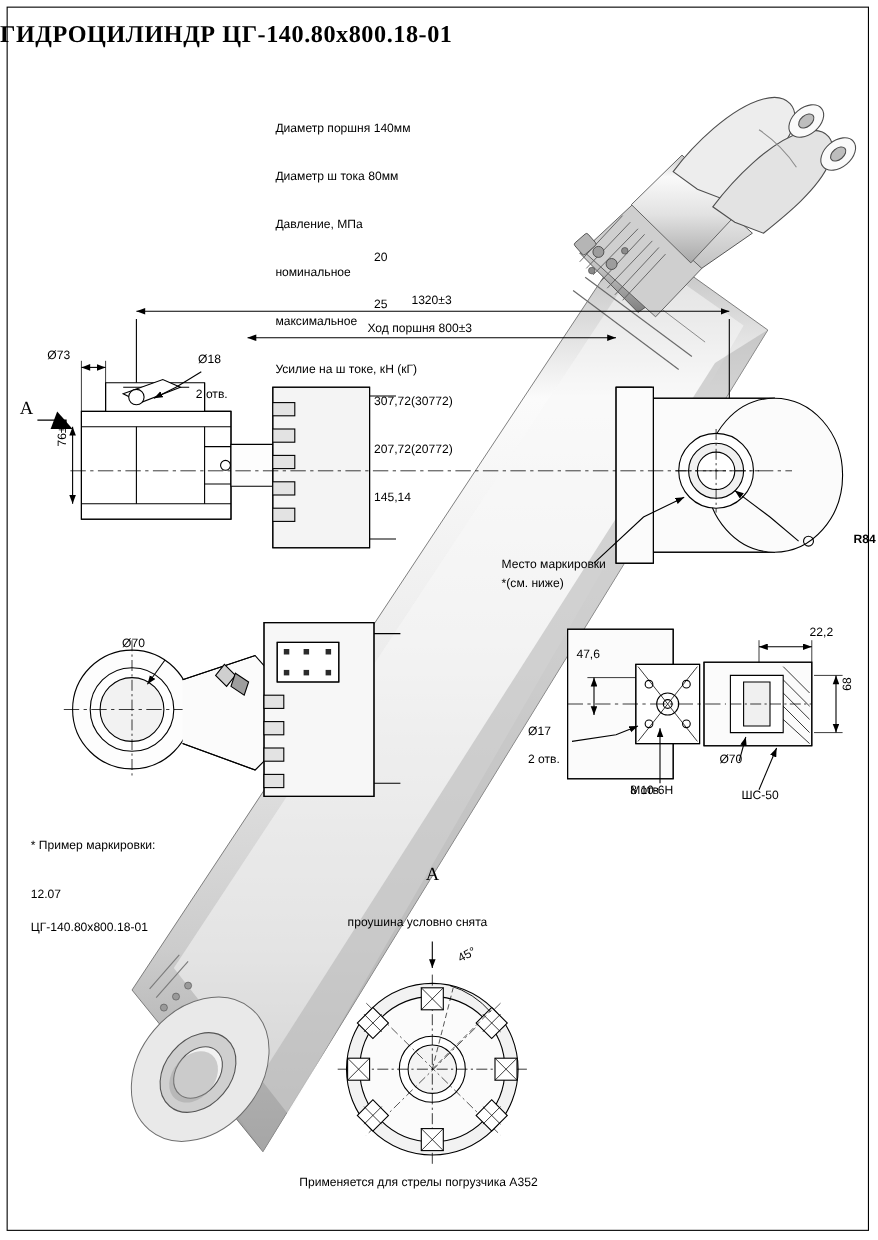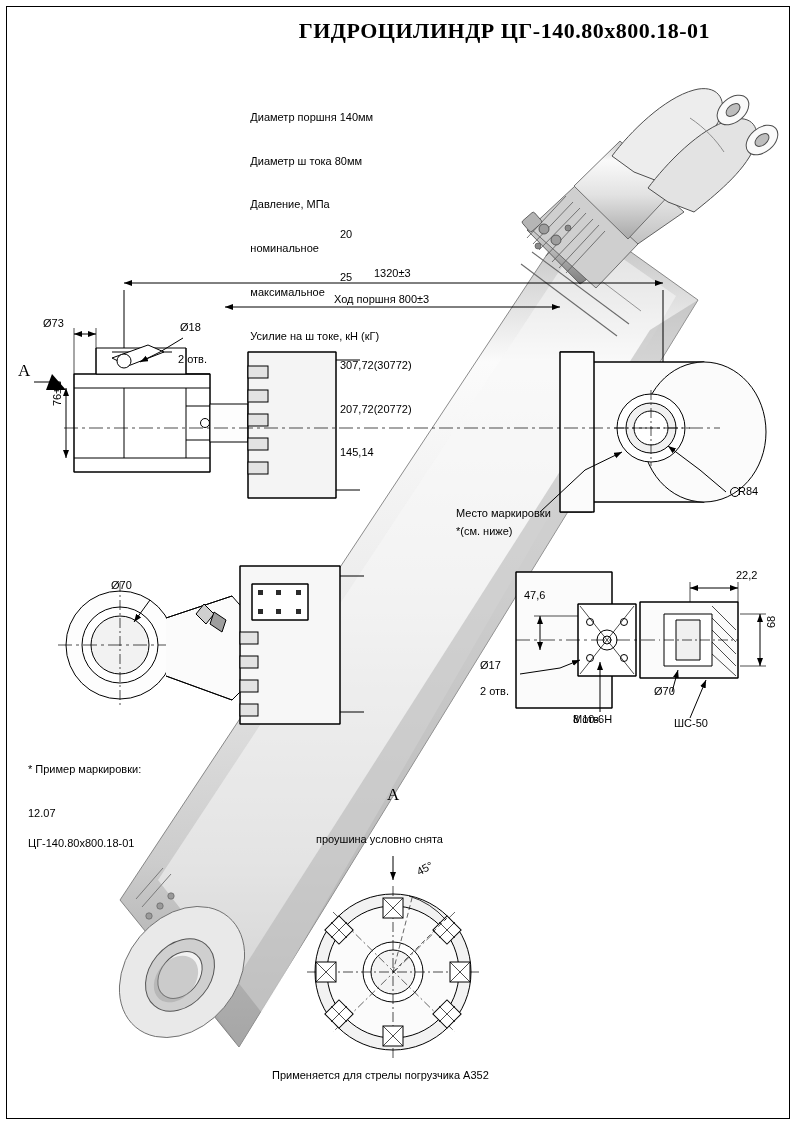--- a/index.html
+++ b/index.html
@@ -23,21 +23,21 @@
     width: 784px;
     height: 1113px;
     border: 1px solid #000;
     box-sizing: border-box;
   }
   .title {
     position: absolute;
     left: 0;
     top: 18px;
     width: 710px;
-    text-align: right;
+    text-align: left;
     font-family: "Liberation Serif", serif;
     font-weight: bold;
     font-size: 22px;
     letter-spacing: 0.5px;
   }
   .spec {
     position: absolute;
     left: 232px;
     top: 66px;
     font-size: 11px;
@@ -374,21 +374,21 @@
   <div class="txt" style="left:374px;top:266px;">1320±3</div>
   <div class="txt" style="left:334px;top:292px;">Ход поршня 800±3</div>
 
   <div class="txt" style="left:43px;top:316px;">Ø73</div>
   <div class="txt" style="left:180px;top:320px;">Ø18</div>
   <div class="txt" style="left:178px;top:352px;">2 отв.</div>
   <div class="txt" style="left:50px;top:406px;transform:rotate(-90deg);transform-origin:left top;">76±1</div>
 
   <div class="txt big serif" style="left:18px;top:364px;font-size:17px;">A</div>
 
-  <div class="txt" style="left:738px;top:484px;">R84</div>
+  <div class="txt" style="left:776px;top:484px;font-weight:bold;">R84</div>
 
   <div class="txt" style="left:456px;top:506px;">Место маркировки</div>
   <div class="txt" style="left:456px;top:524px;">*(см. ниже)</div>
 
   <div class="txt" style="left:111px;top:578px;">Ø70</div>
 
   <div class="txt" style="left:524px;top:588px;text-align:right;">47,6</div>
   <div class="txt" style="left:700px;top:568px;margin-left:36px;">22,2</div>
   <div class="txt" style="left:764px;top:628px;transform:rotate(-90deg);transform-origin:left top;">68</div>
 

